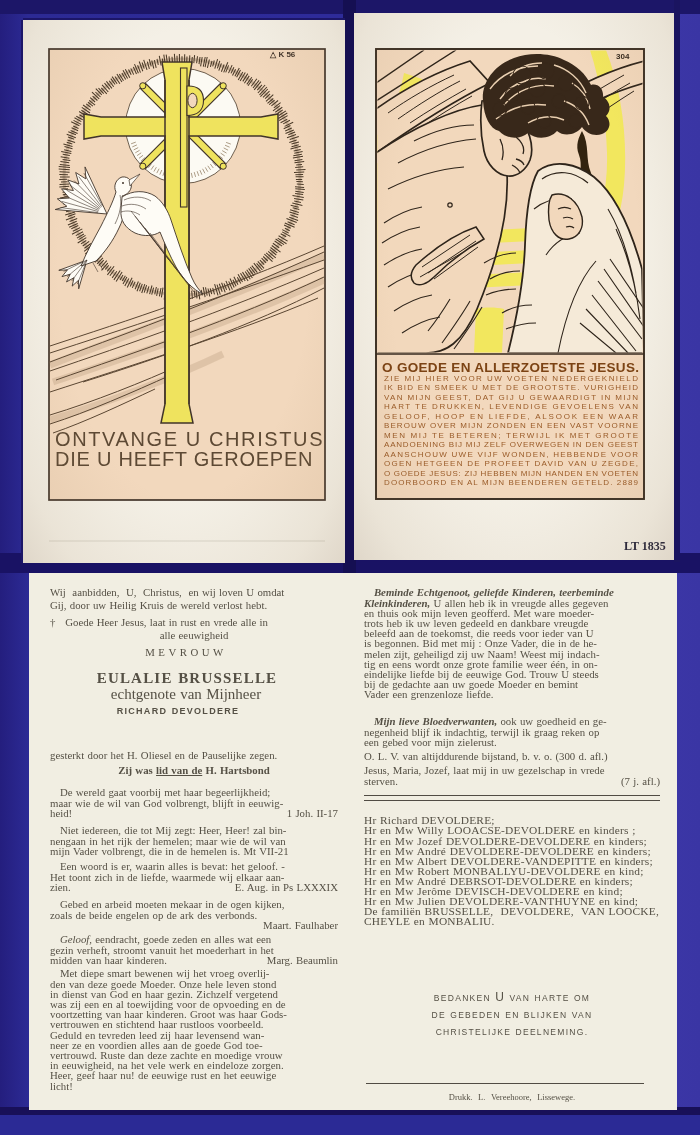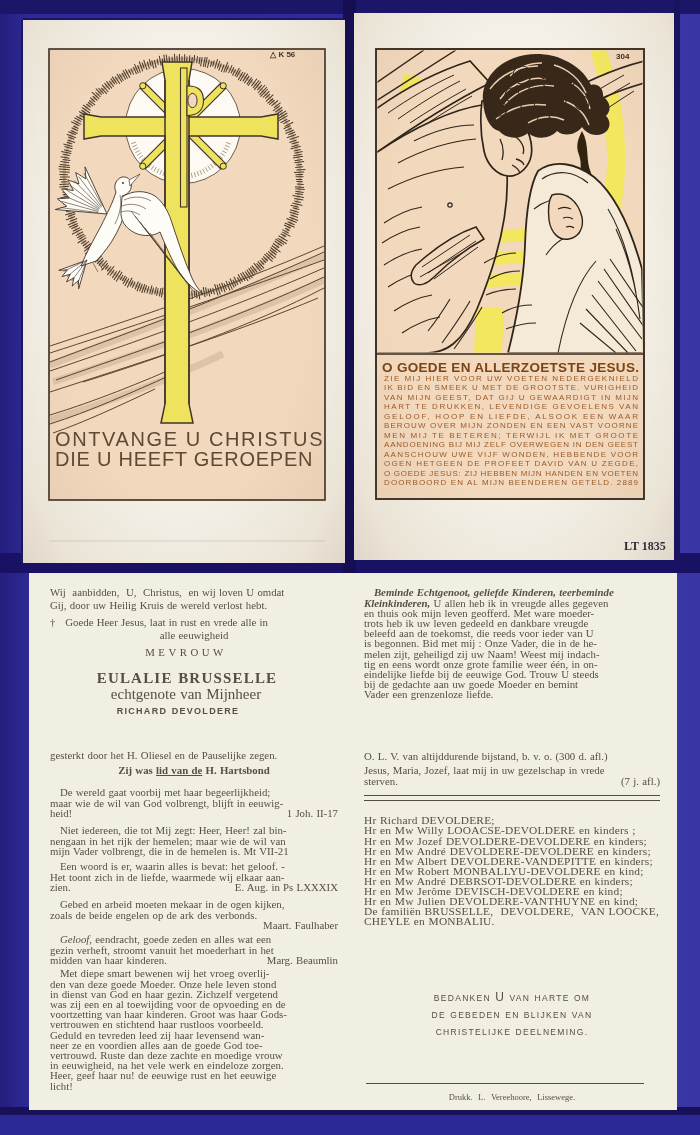--- a/index.html
+++ b/index.html
@@ -220,20 +220,21 @@
       </div>
     <div class="t" style="top:214.4px;line-height:10.2px;">&nbsp;&nbsp;&nbsp;De wereld gaat voorbij met haar begeerlijkheid;<br>maar wie de wil van God volbrengt, blijft in eeuwig-<br>heid!<span class="fr">1 Joh. II-17</span></div>
     <div class="t" style="top:252.4px;line-height:10.2px;">&nbsp;&nbsp;&nbsp;Niet iedereen, die tot Mij zegt: Heer, Heer! zal bin-<br>nengaan in het rijk der hemelen; maar wie de wil van<br>mijn Vader volbrengt, die in de hemelen is. Mt VII-21</div>
     <div class="t" style="top:288.4px;line-height:10.2px;">&nbsp;&nbsp;&nbsp;Een woord is er, waarin alles is bevat: het geloof. -<br>Het toont zich in de liefde, waarmede wij elkaar aan-<br>zien.<span class="fr">E. Aug. in Ps LXXXIX</span></div>
     <div class="t" style="top:326.4px;line-height:10.2px;">&nbsp;&nbsp;&nbsp;Gebed en arbeid moeten mekaar in de ogen kijken,<br>zoals de beide engelen op de ark des verbonds.<br><span class="fr">Maart. Faulhaber</span></div>
     <div class="t" style="top:361.4px;line-height:10.2px;">&nbsp;&nbsp;&nbsp;<i>Geloof,</i> eendracht, goede zeden en alles wat een<br>gezin verheft, stroomt vanuit het moederhart in het<br>midden van haar kinderen.<span class="fr">Marg. Beaumlin</span></div>
     <div class="t" style="top:395.4px;line-height:10.2px;">&nbsp;&nbsp;&nbsp;Met diepe smart bewenen wij het vroeg overlij-<br>den van deze goede Moeder. Onze hele leven stond<br>in dienst van God en haar gezin. Zichzelf vergetend<br>was zij een en al toewijding voor de opvoeding en de<br>voortzetting van haar kinderen. Groot was haar Gods-<br>vertrouwen en stichtend haar rustloos voorbeeld.<br>Geduld en tevreden leed zij haar levensend wan-<br>neer ze en voordien alles aan de goede God toe-<br>vertrouwd. Ruste dan deze zachte en moedige vrouw<br>in eeuwigheid, na het vele werk en eindeloze zorgen.<br>Heer, geef haar nu! de eeuwige rust en het eeuwige<br>licht!</div>
   </div>
   <div class="colR">
     <div class="t" style="top:14.4px;line-height:10.2px;">&nbsp;&nbsp;&nbsp;<b><i>Beminde Echtgenoot, geliefde Kinderen, teerbeminde</i></b><br><b><i>Kleinkinderen,</i></b> U allen heb ik in vreugde alles gegeven<br>en thuis ook mijn leven geofferd. Met ware moeder-<br>trots heb ik uw leven gedeeld en dankbare vreugde<br>beleefd aan de toekomst, die reeds voor ieder van U<br>is begonnen. Bid met mij : Onze Vader, die in de he-<br>melen zijt, geheiligd zij uw Naam! Weest mij indach-<br>tig en eens wordt onze grote familie weer één, in on-<br>eindelijke liefde bij de eeuwige God. Trouw U steeds<br>bij de gedachte aan uw goede Moeder en bemint<br>Vader een grenzenloze liefde.</div>
+    <div class="t" style="top:143.4px;line-height:10.2px;">&nbsp;&nbsp;&nbsp;<b><i>Mijn lieve Bloedverwanten,</i></b> ook uw goedheid en ge-<br>negenheid blijf ik indachtig, terwijl ik graag reken op<br>een gebed voor mijn zielerust.</div>
     <div class="t" style="top:178.4px;line-height:10.2px;">O. L. V. van altijddurende bijstand, b. v. o. (300 d. afl.)</div>
     <div class="t" style="top:192.4px;line-height:10.2px;">Jesus, Maria, Jozef, laat mij in uw gezelschap in vrede<br>sterven.<span class="fr">(7 j. afl.)</span></div>
     <div style="position:absolute;top:222px;left:0;width:100%;border-top:1.6px solid #514c44;border-bottom:1px solid #514c44;height:3.5px;"></div>
     <div class="t" style="top:242.4px;line-height:10.1px;font-size:11.4px;letter-spacing:0.2px;white-space:nowrap;">Hr Richard DEVOLDERE;<br>Hr en Mw Willy LOOACSE-DEVOLDERE en kinders ;<br>Hr en Mw Jozef DEVOLDERE-DEVOLDERE en kinders;<br>Hr en Mw André DEVOLDERE-DEVOLDERE en kinders;<br>Hr en Mw Albert DEVOLDERE-VANDEPITTE en kinders;<br>Hr en Mw Robert MONBALLYU-DEVOLDERE en kind;<br>Hr en Mw André DEBRSOT-DEVOLDERE en kinders;<br>Hr en Mw Jerôme DEVISCH-DEVOLDERE en kind;<br>Hr en Mw Julien DEVOLDERE-VANTHUYNE en kind;<br>De&nbsp;familiën&nbsp;BRUSSELLE,&nbsp;&nbsp;DEVOLDERE,&nbsp;&nbsp;VAN&nbsp;LOOCKE,<br>CHEYLE en MONBALIU.</div>
     <div class="t" style="top:416px;line-height:16px;text-align:center;"><span style="font-family:'Liberation Sans',sans-serif;font-size:8.5px;letter-spacing:1.3px;">BEDANKEN <span style="font-size:12px;">U</span> VAN HARTE OM<br>DE GEBEDEN EN BLIJKEN VAN<br>CHRISTELIJKE DEELNEMING.</span></div>
     <div style="position:absolute;top:510px;left:2px;width:278px;border-top:1.2px solid #514c44;"></div>
     <div class="t" style="top:519px;text-align:center;font-size:8.5px;">Drukk.&nbsp;&nbsp;L.&nbsp;&nbsp;Vereehoore,&nbsp;&nbsp;Lissewege.</div>
   </div>
 </div>
 

